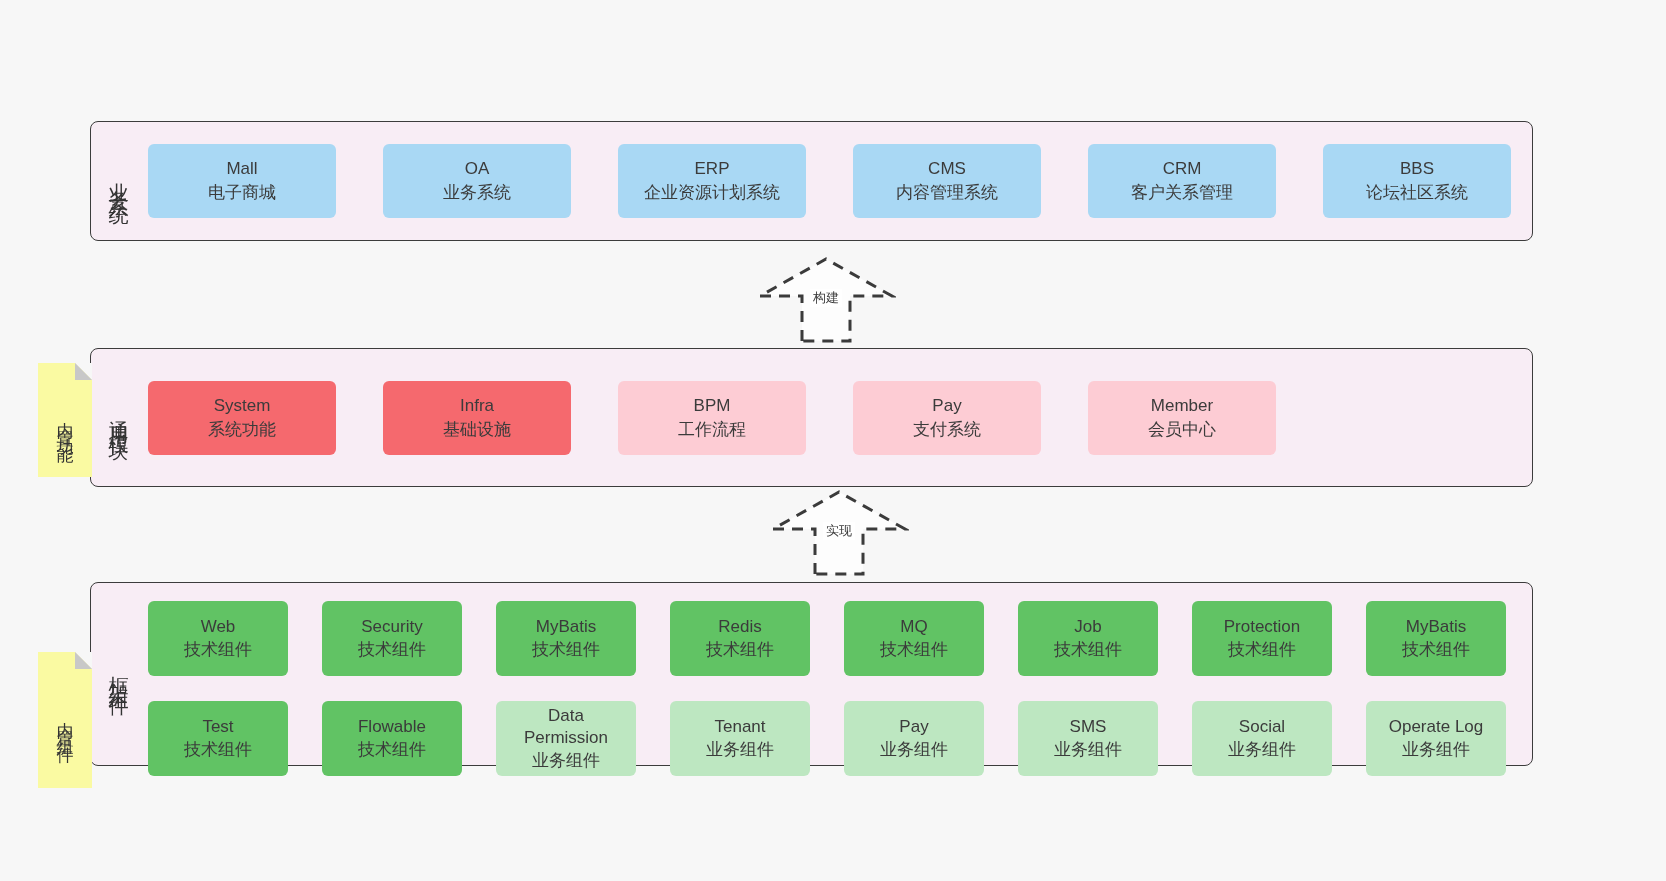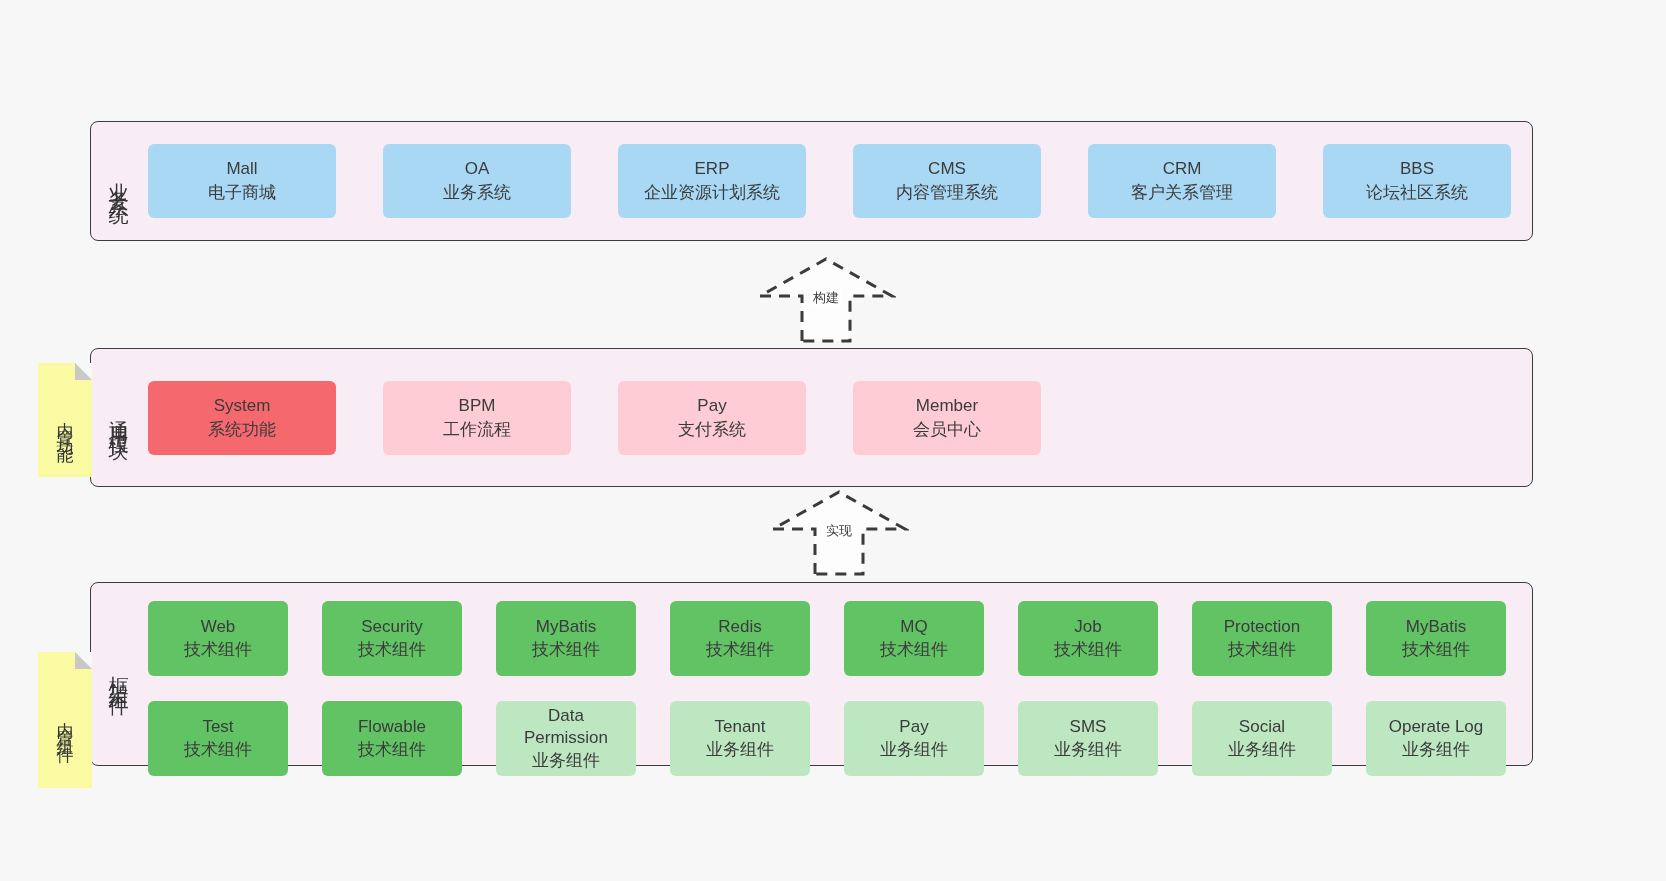--- a/index.html
+++ b/index.html
@@ -105,20 +105,24 @@
     <span class="arrow-label">构建</span>
   </div>
 
   <div class="layer layer-2">
     <div class="layer-label">通用模块</div>
     <div class="grid">
       <div class="box w6 red">
         <span>System</span>
         <span>系统功能</span>
       </div>
+      <div class="box w6 red">
+        <span>Infra</span>
+        <span>基础设施</span>
+      </div>
       <div class="box w6 pink">
         <span>BPM</span>
         <span>工作流程</span>
       </div>
       <div class="box w6 pink">
         <span>Pay</span>
         <span>支付系统</span>
       </div>
       <div class="box w6 pink">
         <span>Member</span>

